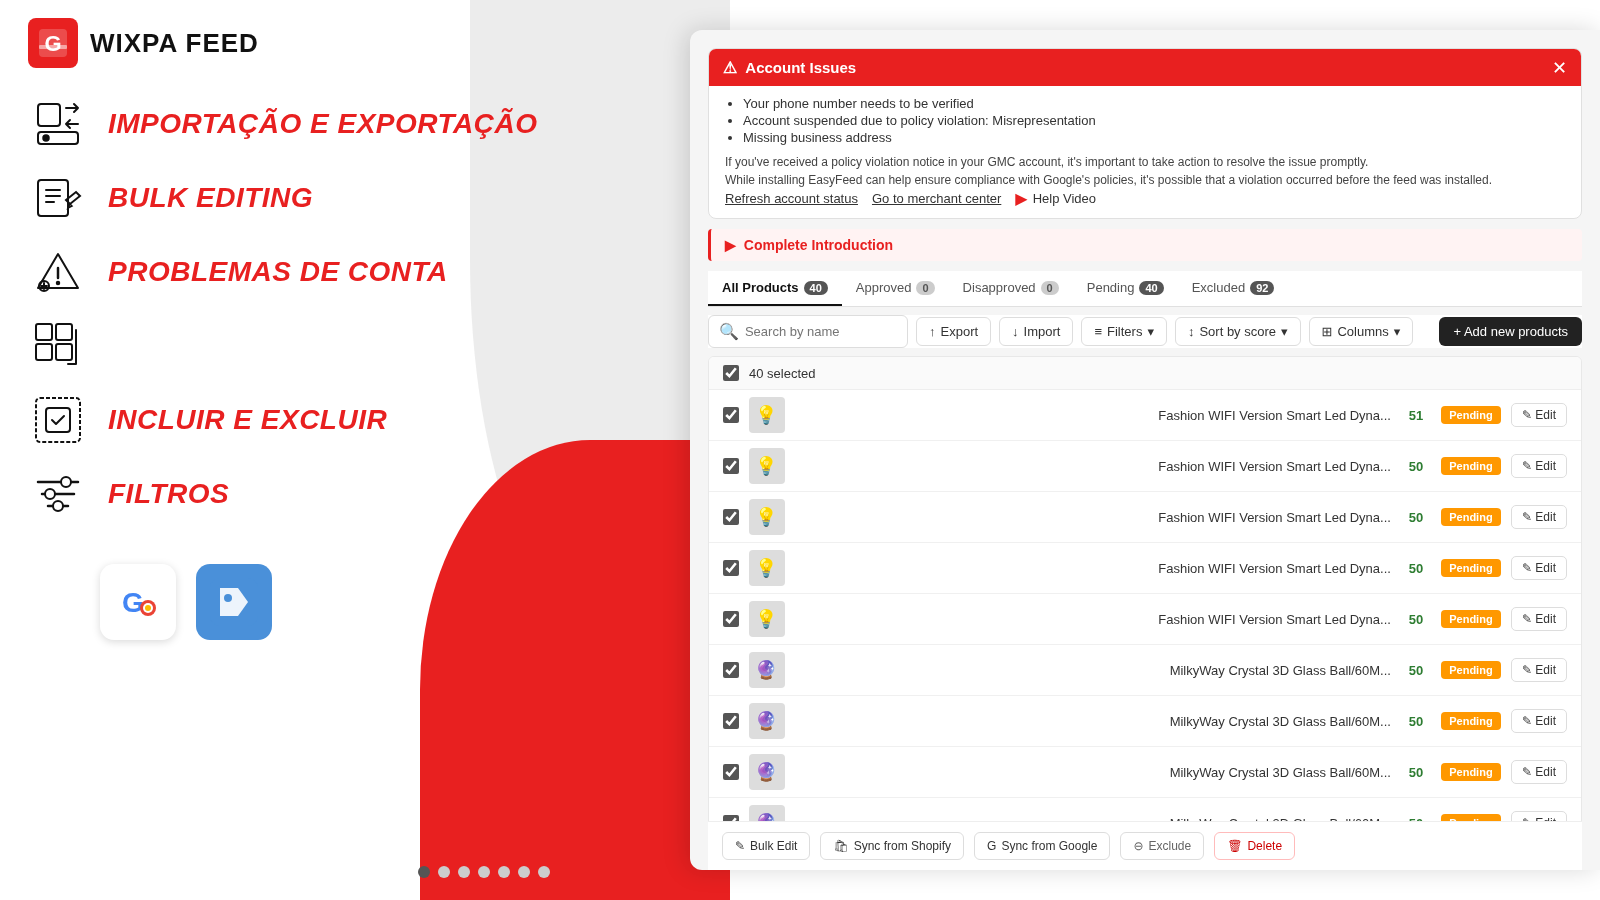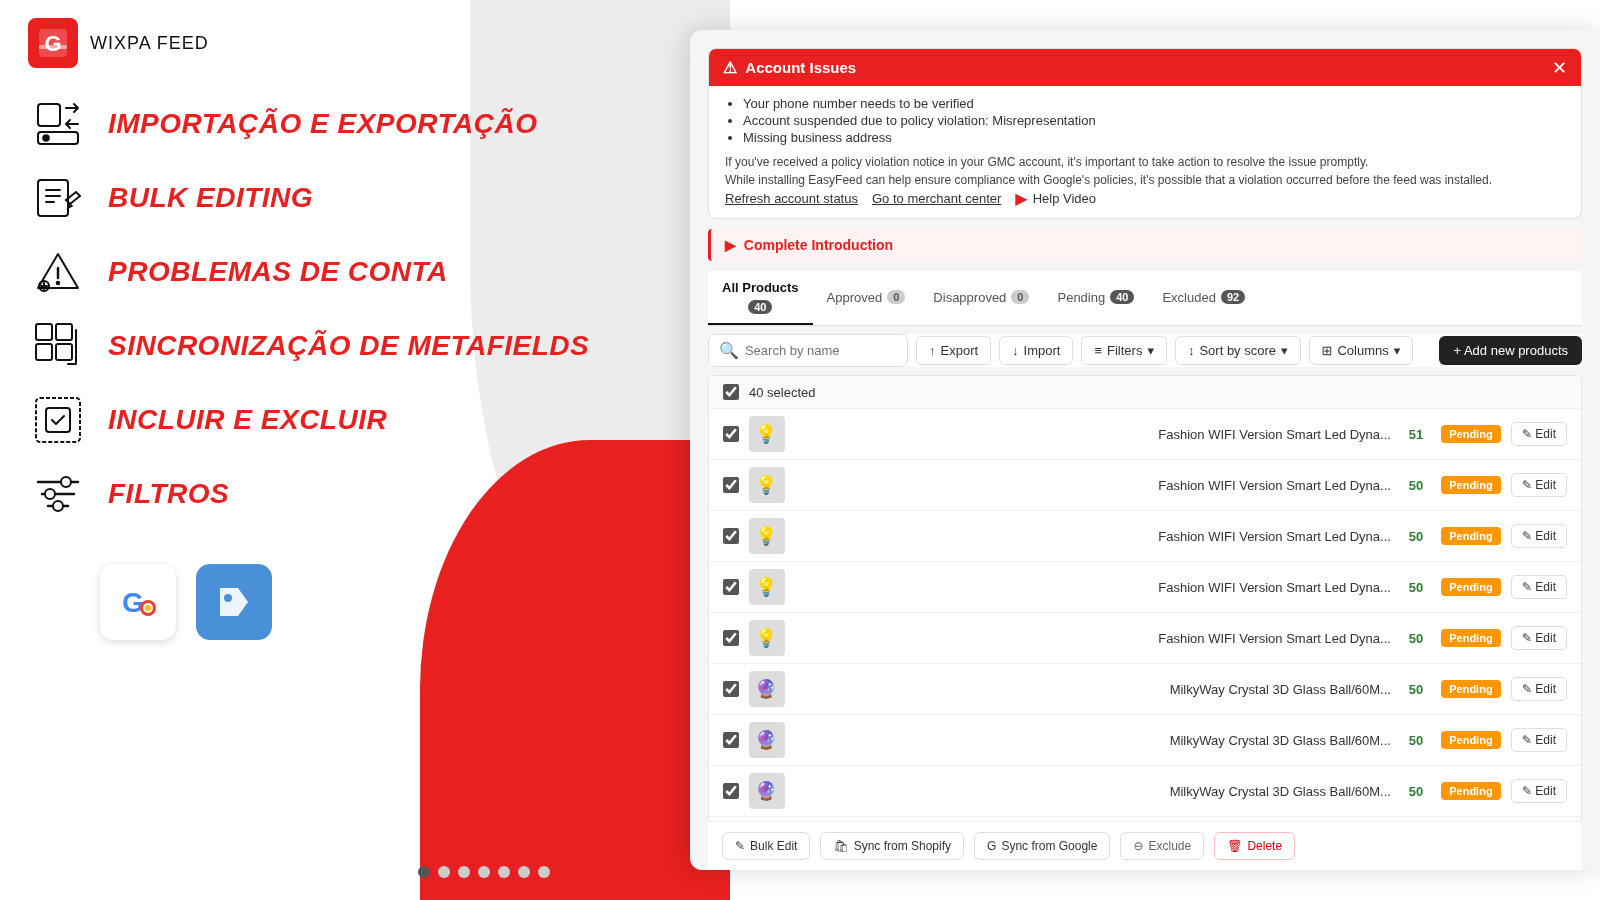--- a/index.html
+++ b/index.html
@@ -61,22 +61,22 @@
       display: flex;
       align-items: center;
       justify-content: center;
     }
     .logo-box svg {
       width: 36px;
       height: 36px;
       fill: white;
     }
     .brand-name {
-      font-size: 18px;
-      font-weight: 400;
+      font-size: 26px;
+      font-weight: 700;
       color: #111;
       letter-spacing: 1px;
     }
 
     
     .nav-list {
       position: relative;
       z-index: 10;
       list-style: none;
       padding: 10px 0 0 30px;
@@ -282,21 +282,20 @@
       border-bottom: 2px solid transparent;
       display: flex;
       align-items: center;
       gap: 5px;
       white-space: nowrap;
     }
     .tab.active {
       color: #111;
       border-bottom: 2px solid #111;
       font-weight: 600;
-      flex-direction: column;
     }
     .tab-badge {
       background: #555;
       color: #fff;
       border-radius: 10px;
       font-size: 11px;
       padding: 1px 6px;
       font-weight: 600;
     }
     .tab-badge.zero {
@@ -532,21 +531,20 @@
     <li class="nav-item">
       <div class="nav-icon">
         <svg viewBox="0 0 52 52">
           <rect x="4" y="4" width="16" height="16" rx="2" stroke="#111" stroke-width="2" fill="none"></rect>
           <rect x="4" y="24" width="16" height="16" rx="2" stroke="#111" stroke-width="2" fill="none"></rect>
           <rect x="24" y="4" width="16" height="16" rx="2" stroke="#111" stroke-width="2" fill="none"></rect>
           <rect x="24" y="24" width="16" height="16" rx="2" stroke="#111" stroke-width="2" fill="none"></rect>
           <path d="M44 10 L44 44 M44 44 L36 44" stroke="#111" stroke-width="2" stroke-linecap="round"></path>
         </svg>
       </div>
-      <span class="nav-label">SINCRONIZAÇÃO DE METAFIELDS</span>
     </li>
 
     <li class="nav-item">
       <div class="nav-icon">
         <svg viewBox="0 0 52 52">
           <rect x="4" y="4" width="44" height="44" rx="4" stroke="#111" stroke-width="2" fill="none" stroke-dasharray="4 2"></rect>
           <rect x="14" y="14" width="24" height="24" rx="3" stroke="#111" stroke-width="2" fill="none"></rect>
           <path d="M20 26 L24 30 L32 22" stroke="#111" stroke-width="2" stroke-linecap="round" stroke-linejoin="round"></path>
         </svg>
       </div>

